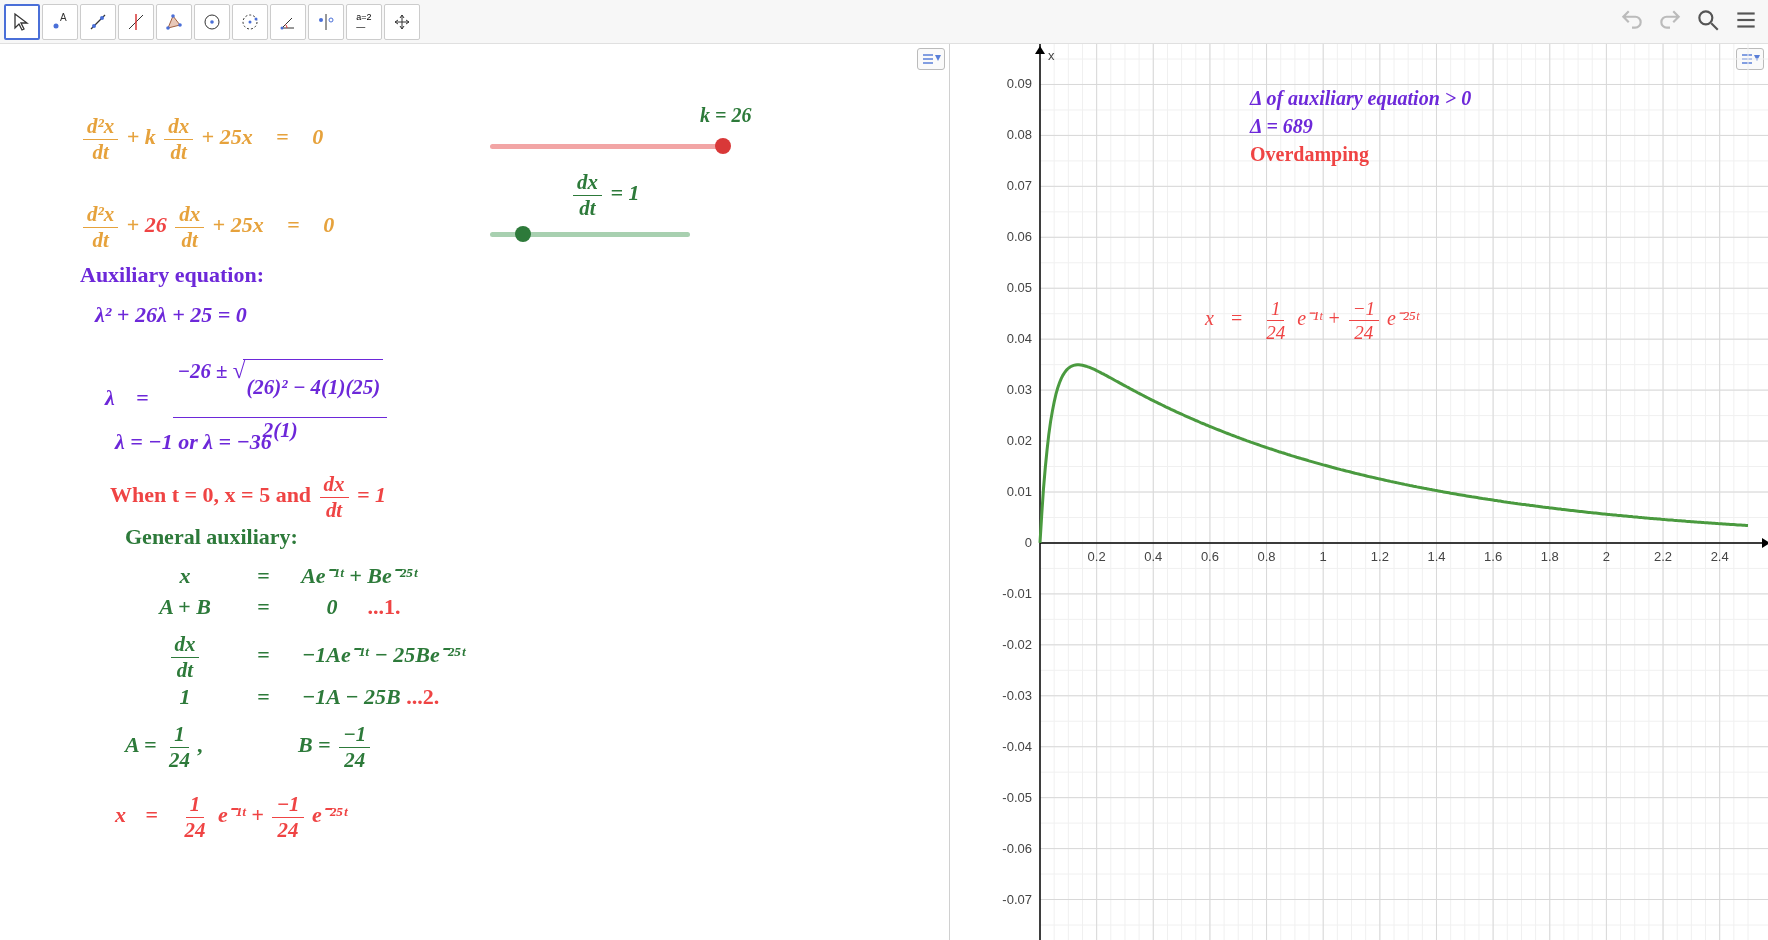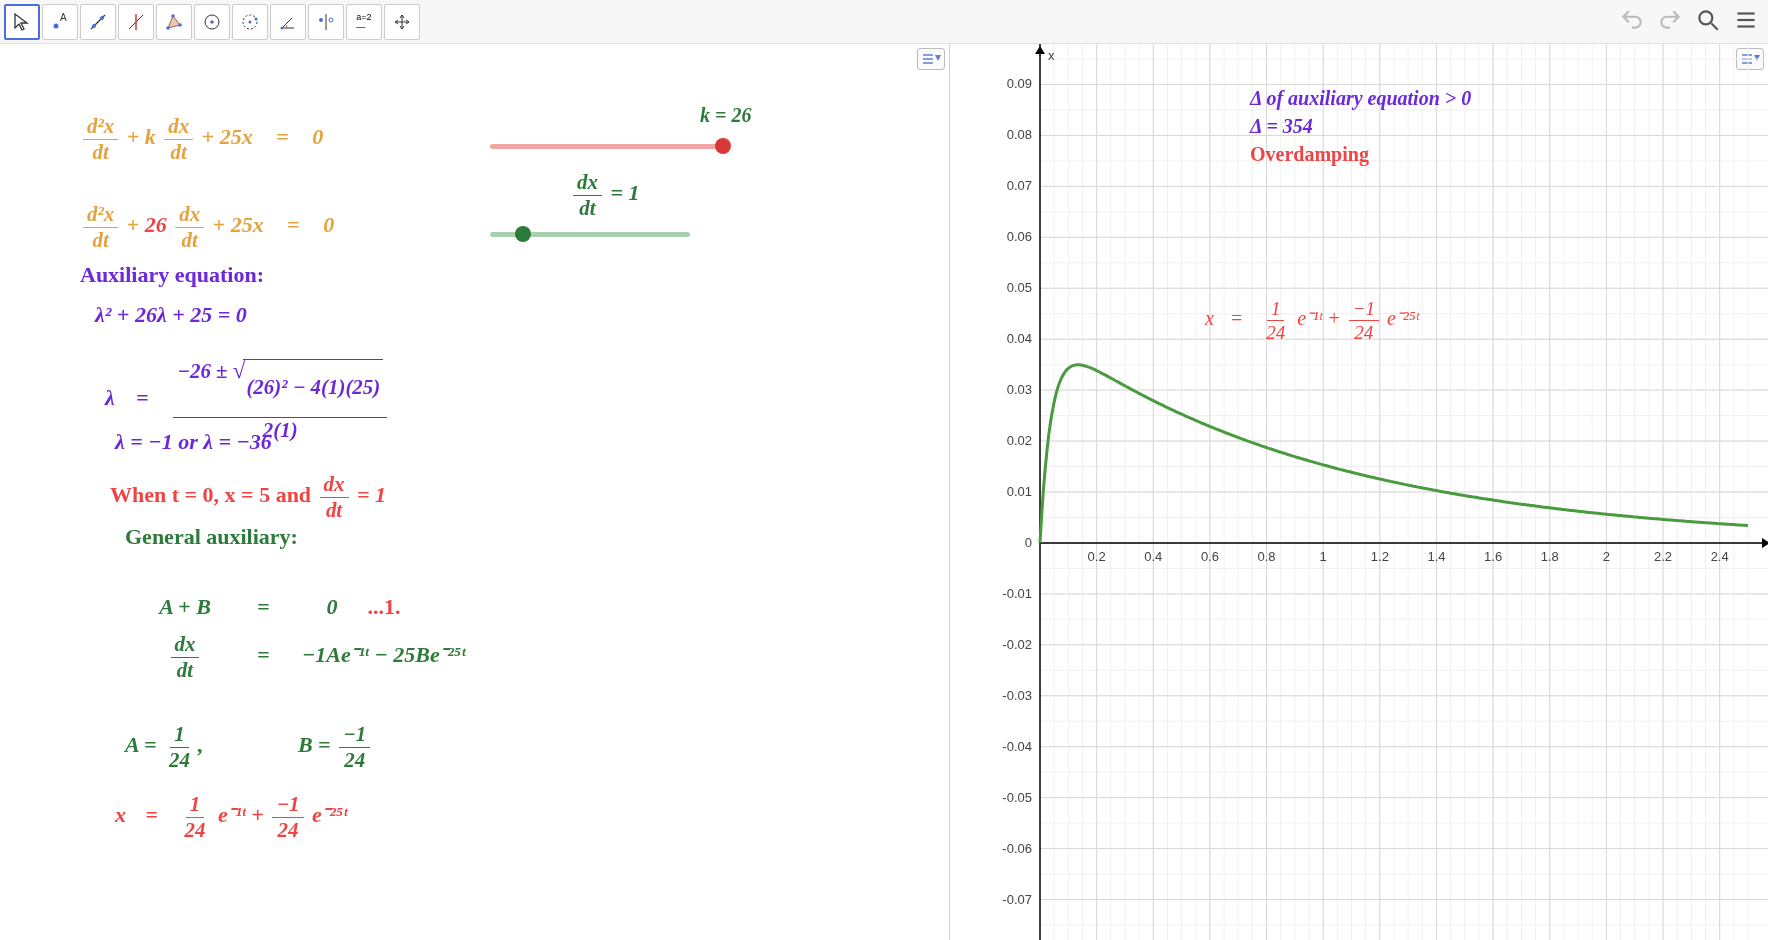--- a/index.html
+++ b/index.html
@@ -298,33 +298,44 @@
       <span class="roman">When t = 0,  x = 5 and </span>
       <span class="frac">
           <span class="n">dx</span>
           <span class="d">dt</span>
         </span>
       <span>= 1</span>
     </div>
 
     <div class="math green bold" style="top:480px; left:125px; font-style:normal;">General auxiliary:</div>
 
+    <div class="math green bold" style="top:515px; left:145px;">
+      <span style="display:inline-block; width:80px; text-align:center;">x</span>
+      <span class="eq" style="display:inline-block; width:50px; text-align:center;">=</span>
+      <span>Ae⁻¹ᵗ + Be⁻²⁵ᵗ</span>
+    </div>
     <div class="math green bold" style="top:550px; left:145px;">
       <span style="display:inline-block; width:80px; text-align:center;">A + B</span>
       <span class="eq" style="display:inline-block; width:50px; text-align:center;">=</span>
       <span style="display:inline-block; width:60px; text-align:center;">0</span>
       <span class="red roman"> ...1.</span>
     </div>
     <div class="math green bold" style="top:590px; left:145px;">
       <span style="display:inline-block; width:80px; text-align:center;"><span class="frac">
             <span class="n">dx</span>
             <span class="d">dt</span>
           </span></span>
       <span class="eq" style="display:inline-block; width:50px; text-align:center;">=</span>
       <span>−1Ae⁻¹ᵗ − 25Be⁻²⁵ᵗ</span>
+    </div>
+    <div class="math green bold" style="top:640px; left:145px;">
+      <span style="display:inline-block; width:80px; text-align:center;">1</span>
+      <span class="eq" style="display:inline-block; width:50px; text-align:center;">=</span>
+      <span>−1A − 25B</span>
+      <span class="red roman"> ...2.</span>
     </div>
     <div class="math green bold" style="top:680px; left:125px;">
       <span>A = </span><span class="frac">
           <span class="n">1</span>
           <span class="d">24</span>
         </span><span class="roman">,</span>
       <span style="margin-left:90px;">B = </span><span class="frac">
           <span class="n">−1</span>
           <span class="d">24</span>
         </span>
@@ -503,21 +514,21 @@
         <text class="tick-label" x="82" y="248.2352941176471" text-anchor="end">0.05</text>
         <text class="tick-label" x="82" y="197.29411764705887" text-anchor="end">0.06</text>
         <text class="tick-label" x="82" y="146.35294117647058" text-anchor="end">0.07</text>
         <text class="tick-label" x="82" y="95.41176470588236" text-anchor="end">0.08</text>
         <text class="tick-label" x="82" y="44.470588235294144" text-anchor="end">0.09</text>
         <path class="curve" d="M90.0 498.9 L91.8 469.6 L93.5 444.6 L95.3 423.5 L97.1 405.5 L98.8 390.4 L100.6 377.6 L102.4 366.9 L104.2 357.9 L105.9 350.3 L107.7 344.0 L109.5 338.8 L111.2 334.6 L113.0 331.1 L114.8 328.3 L116.5 326.1 L118.3 324.3 L120.1 323.0 L121.9 322.0 L123.6 321.4 L125.4 321.0 L127.2 320.8 L128.9 320.8 L130.7 320.9 L132.5 321.2 L134.3 321.7 L136.0 322.2 L137.8 322.8 L139.6 323.4 L141.3 324.2 L143.1 324.9 L144.9 325.7 L146.6 326.6 L148.4 327.5 L150.2 328.4 L151.9 329.3 L153.7 330.2 L155.5 331.2 L157.3 332.1 L159.0 333.1 L160.8 334.0 L162.6 335.0 L164.3 336.0 L166.1 337.0 L167.9 337.9 L169.6 338.9 L171.4 339.9 L173.2 340.9 L175.0 341.8 L176.7 342.8 L178.5 343.7 L180.3 344.7 L182.0 345.6 L183.8 346.6 L185.6 347.5 L187.3 348.5 L189.1 349.4 L190.9 350.3 L192.7 351.3 L194.4 352.2 L196.2 353.1 L198.0 354.0 L199.7 354.9 L201.5 355.8 L203.3 356.7 L205.1 357.6 L206.8 358.4 L208.6 359.3 L210.4 360.2 L212.1 361.0 L213.9 361.9 L215.7 362.8 L217.4 363.6 L219.2 364.4 L221.0 365.3 L222.8 366.1 L224.5 366.9 L226.3 367.8 L228.1 368.6 L229.8 369.4 L231.6 370.2 L233.4 371.0 L235.1 371.8 L236.9 372.6 L238.7 373.4 L240.4 374.2 L242.2 374.9 L244.0 375.7 L245.8 376.5 L247.5 377.2 L249.3 378.0 L251.1 378.8 L252.8 379.5 L254.6 380.2 L256.4 381.0 L258.1 381.7 L259.9 382.5 L261.7 383.2 L263.5 383.9 L265.2 384.6 L267.0 385.3 L268.8 386.0 L270.5 386.7 L272.3 387.4 L274.1 388.1 L275.9 388.8 L277.6 389.5 L279.4 390.2 L281.2 390.9 L282.9 391.5 L284.7 392.2 L286.5 392.9 L288.2 393.5 L290.0 394.2 L291.8 394.8 L293.5 395.5 L295.3 396.1 L297.1 396.8 L298.9 397.4 L300.6 398.1 L302.4 398.7 L304.2 399.3 L305.9 399.9 L307.7 400.5 L309.5 401.2 L311.3 401.8 L313.0 402.4 L314.8 403.0 L316.6 403.6 L318.3 404.2 L320.1 404.8 L321.9 405.3 L323.6 405.9 L325.4 406.5 L327.2 407.1 L328.9 407.7 L330.7 408.2 L332.5 408.8 L334.3 409.3 L336.0 409.9 L337.8 410.5 L339.6 411.0 L341.3 411.6 L343.1 412.1 L344.9 412.6 L346.6 413.2 L348.4 413.7 L350.2 414.2 L352.0 414.8 L353.7 415.3 L355.5 415.8 L357.3 416.3 L359.0 416.9 L360.8 417.4 L362.6 417.9 L364.3 418.4 L366.1 418.9 L367.9 419.4 L369.7 419.9 L371.4 420.4 L373.2 420.9 L375.0 421.3 L376.7 421.8 L378.5 422.3 L380.3 422.8 L382.1 423.3 L383.8 423.7 L385.6 424.2 L387.4 424.7 L389.1 425.1 L390.9 425.6 L392.7 426.0 L394.4 426.5 L396.2 427.0 L398.0 427.4 L399.8 427.8 L401.5 428.3 L403.3 428.7 L405.1 429.2 L406.8 429.6 L408.6 430.0 L410.4 430.5 L412.1 430.9 L413.9 431.3 L415.7 431.7 L417.4 432.2 L419.2 432.6 L421.0 433.0 L422.8 433.4 L424.5 433.8 L426.3 434.2 L428.1 434.6 L429.8 435.0 L431.6 435.4 L433.4 435.8 L435.1 436.2 L436.9 436.6 L438.7 437.0 L440.5 437.4 L442.2 437.7 L444.0 438.1 L445.8 438.5 L447.5 438.9 L449.3 439.3 L451.1 439.6 L452.8 440.0 L454.6 440.4 L456.4 440.7 L458.2 441.1 L459.9 441.5 L461.7 441.8 L463.5 442.2 L465.2 442.5 L467.0 442.9 L468.8 443.2 L470.6 443.6 L472.3 443.9 L474.1 444.3 L475.9 444.6 L477.6 444.9 L479.4 445.3 L481.2 445.6 L482.9 445.9 L484.7 446.3 L486.5 446.6 L488.3 446.9 L490.0 447.2 L491.8 447.6 L493.6 447.9 L495.3 448.2 L497.1 448.5 L498.9 448.8 L500.6 449.2 L502.4 449.5 L504.2 449.8 L505.9 450.1 L507.7 450.4 L509.5 450.7 L511.3 451.0 L513.0 451.3 L514.8 451.6 L516.6 451.9 L518.3 452.2 L520.1 452.5 L521.9 452.8 L523.6 453.0 L525.4 453.3 L527.2 453.6 L529.0 453.9 L530.7 454.2 L532.5 454.5 L534.3 454.7 L536.0 455.0 L537.8 455.3 L539.6 455.5 L541.3 455.8 L543.1 456.1 L544.9 456.4 L546.7 456.6 L548.4 456.9 L550.2 457.1 L552.0 457.4 L553.7 457.7 L555.5 457.9 L557.3 458.2 L559.0 458.4 L560.8 458.7 L562.6 458.9 L564.4 459.2 L566.1 459.4 L567.9 459.7 L569.7 459.9 L571.4 460.2 L573.2 460.4 L575.0 460.6 L576.8 460.9 L578.5 461.1 L580.3 461.4 L582.1 461.6 L583.8 461.8 L585.6 462.1 L587.4 462.3 L589.1 462.5 L590.9 462.7 L592.7 463.0 L594.5 463.2 L596.2 463.4 L598.0 463.6 L599.8 463.9 L601.5 464.1 L603.3 464.3 L605.1 464.5 L606.8 464.7 L608.6 464.9 L610.4 465.1 L612.1 465.4 L613.9 465.6 L615.7 465.8 L617.5 466.0 L619.2 466.2 L621.0 466.4 L622.8 466.6 L624.5 466.8 L626.3 467.0 L628.1 467.2 L629.9 467.4 L631.6 467.6 L633.4 467.8 L635.2 468.0 L636.9 468.2 L638.7 468.4 L640.5 468.6 L642.2 468.7 L644.0 468.9 L645.8 469.1 L647.5 469.3 L649.3 469.5 L651.1 469.7 L652.9 469.9 L654.6 470.0 L656.4 470.2 L658.2 470.4 L659.9 470.6 L661.7 470.7 L663.5 470.9 L665.3 471.1 L667.0 471.3 L668.8 471.4 L670.6 471.6 L672.3 471.8 L674.1 472.0 L675.9 472.1 L677.6 472.3 L679.4 472.5 L681.2 472.6 L682.9 472.8 L684.7 472.9 L686.5 473.1 L688.3 473.3 L690.0 473.4 L691.8 473.6 L693.6 473.7 L695.3 473.9 L697.1 474.1 L698.9 474.2 L700.6 474.4 L702.4 474.5 L704.2 474.7 L706.0 474.8 L707.7 475.0 L709.5 475.1 L711.3 475.3 L713.0 475.4 L714.8 475.6 L716.6 475.7 L718.4 475.9 L720.1 476.0 L721.9 476.1 L723.7 476.3 L725.4 476.4 L727.2 476.6 L729.0 476.7 L730.7 476.8 L732.5 477.0 L734.3 477.1 L736.0 477.3 L737.8 477.4 L739.6 477.5 L741.4 477.7 L743.1 477.8 L744.9 477.9 L746.7 478.1 L748.4 478.2 L750.2 478.3 L752.0 478.4 L753.8 478.6 L755.5 478.7 L757.3 478.8 L759.1 479.0 L760.8 479.1 L762.6 479.2 L764.4 479.3 L766.1 479.4 L767.9 479.6 L769.7 479.7 L771.4 479.8 L773.2 479.9 L775.0 480.0 L776.8 480.2 L778.5 480.3 L780.3 480.4 L782.1 480.5 L783.8 480.6 L785.6 480.7 L787.4 480.9 L789.1 481.0 L790.9 481.1 L792.7 481.2 L794.5 481.3 L796.2 481.4 L798.0 481.5"></path>
       </svg>
 
     <div class="annot-box" style="top:40px; left:300px;">
       <div class="blue bold">Δ of auxiliary equation &gt; 0</div>
-      <div class="blue bold">Δ = 354</div>
+      <div class="blue bold">Δ = 689</div>
       <div class="red bold roman">Overdamping</div>
     </div>
 
     <div class="annot-box red bold" style="top:255px; left:255px;">
       <span>x</span>
       <span class="eq" style="margin:0 12px;">=</span>
       <span class="frac">
           <span class="n">1</span>
           <span class="d">24</span>
         </span>

